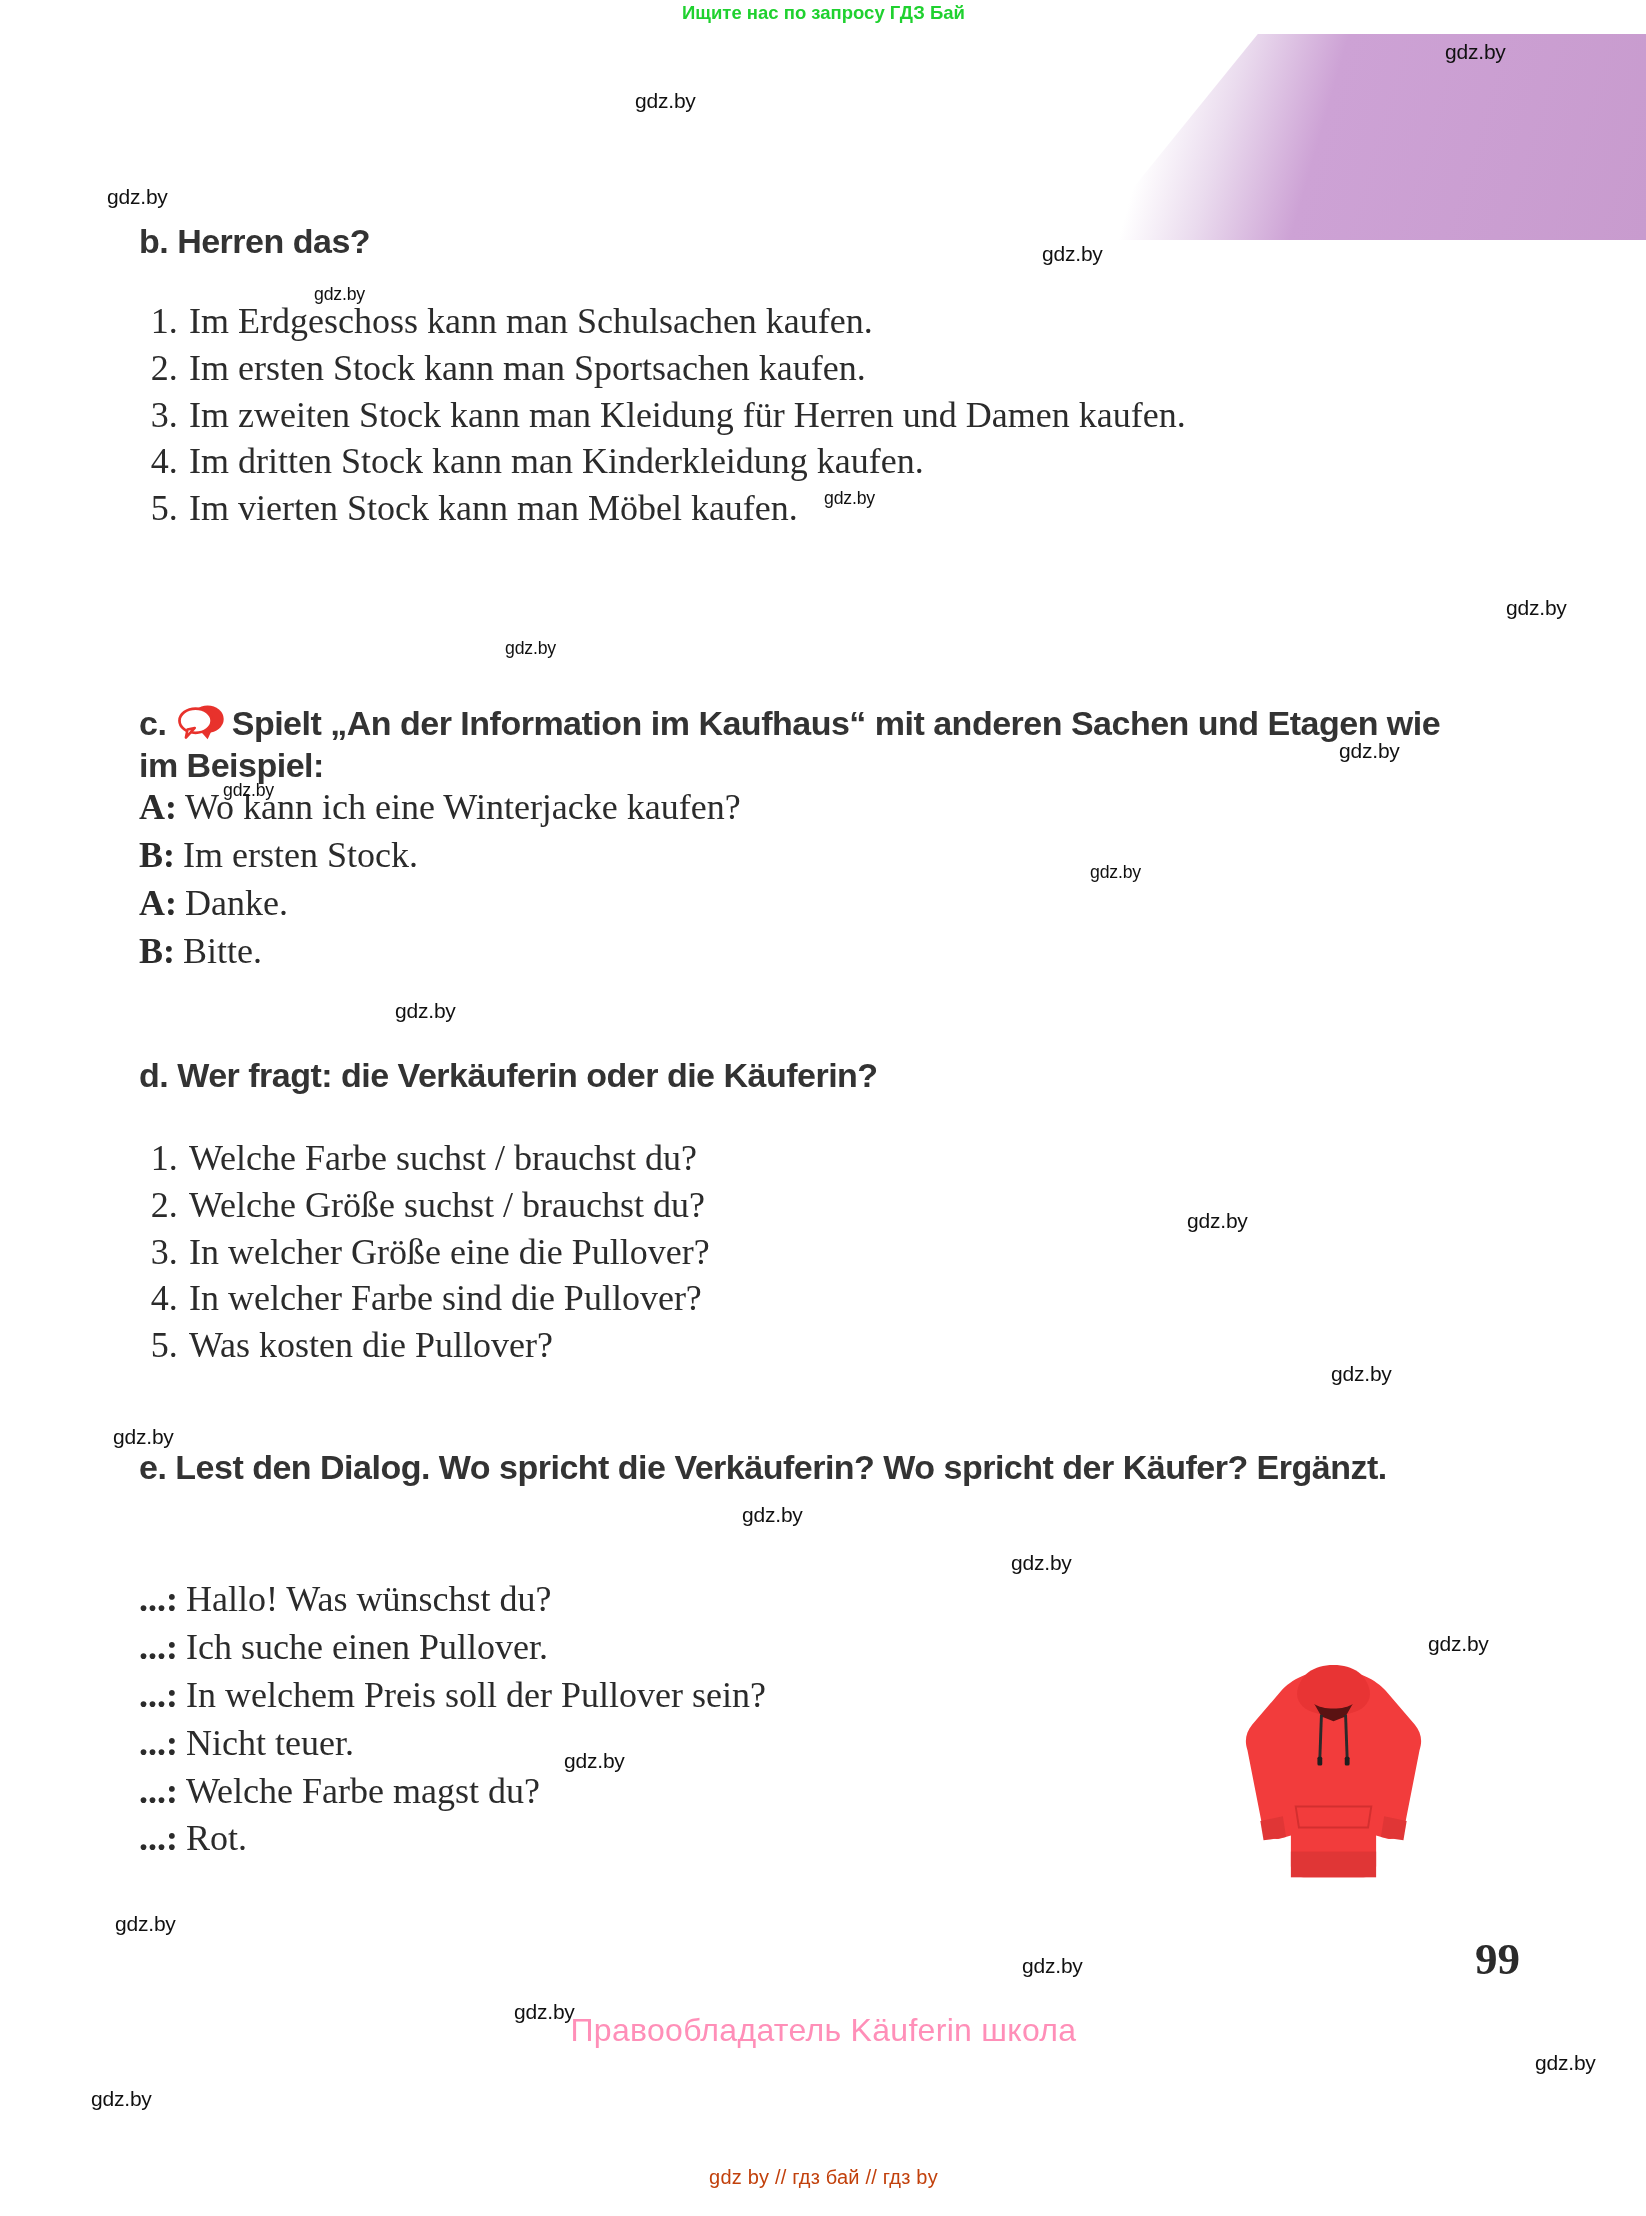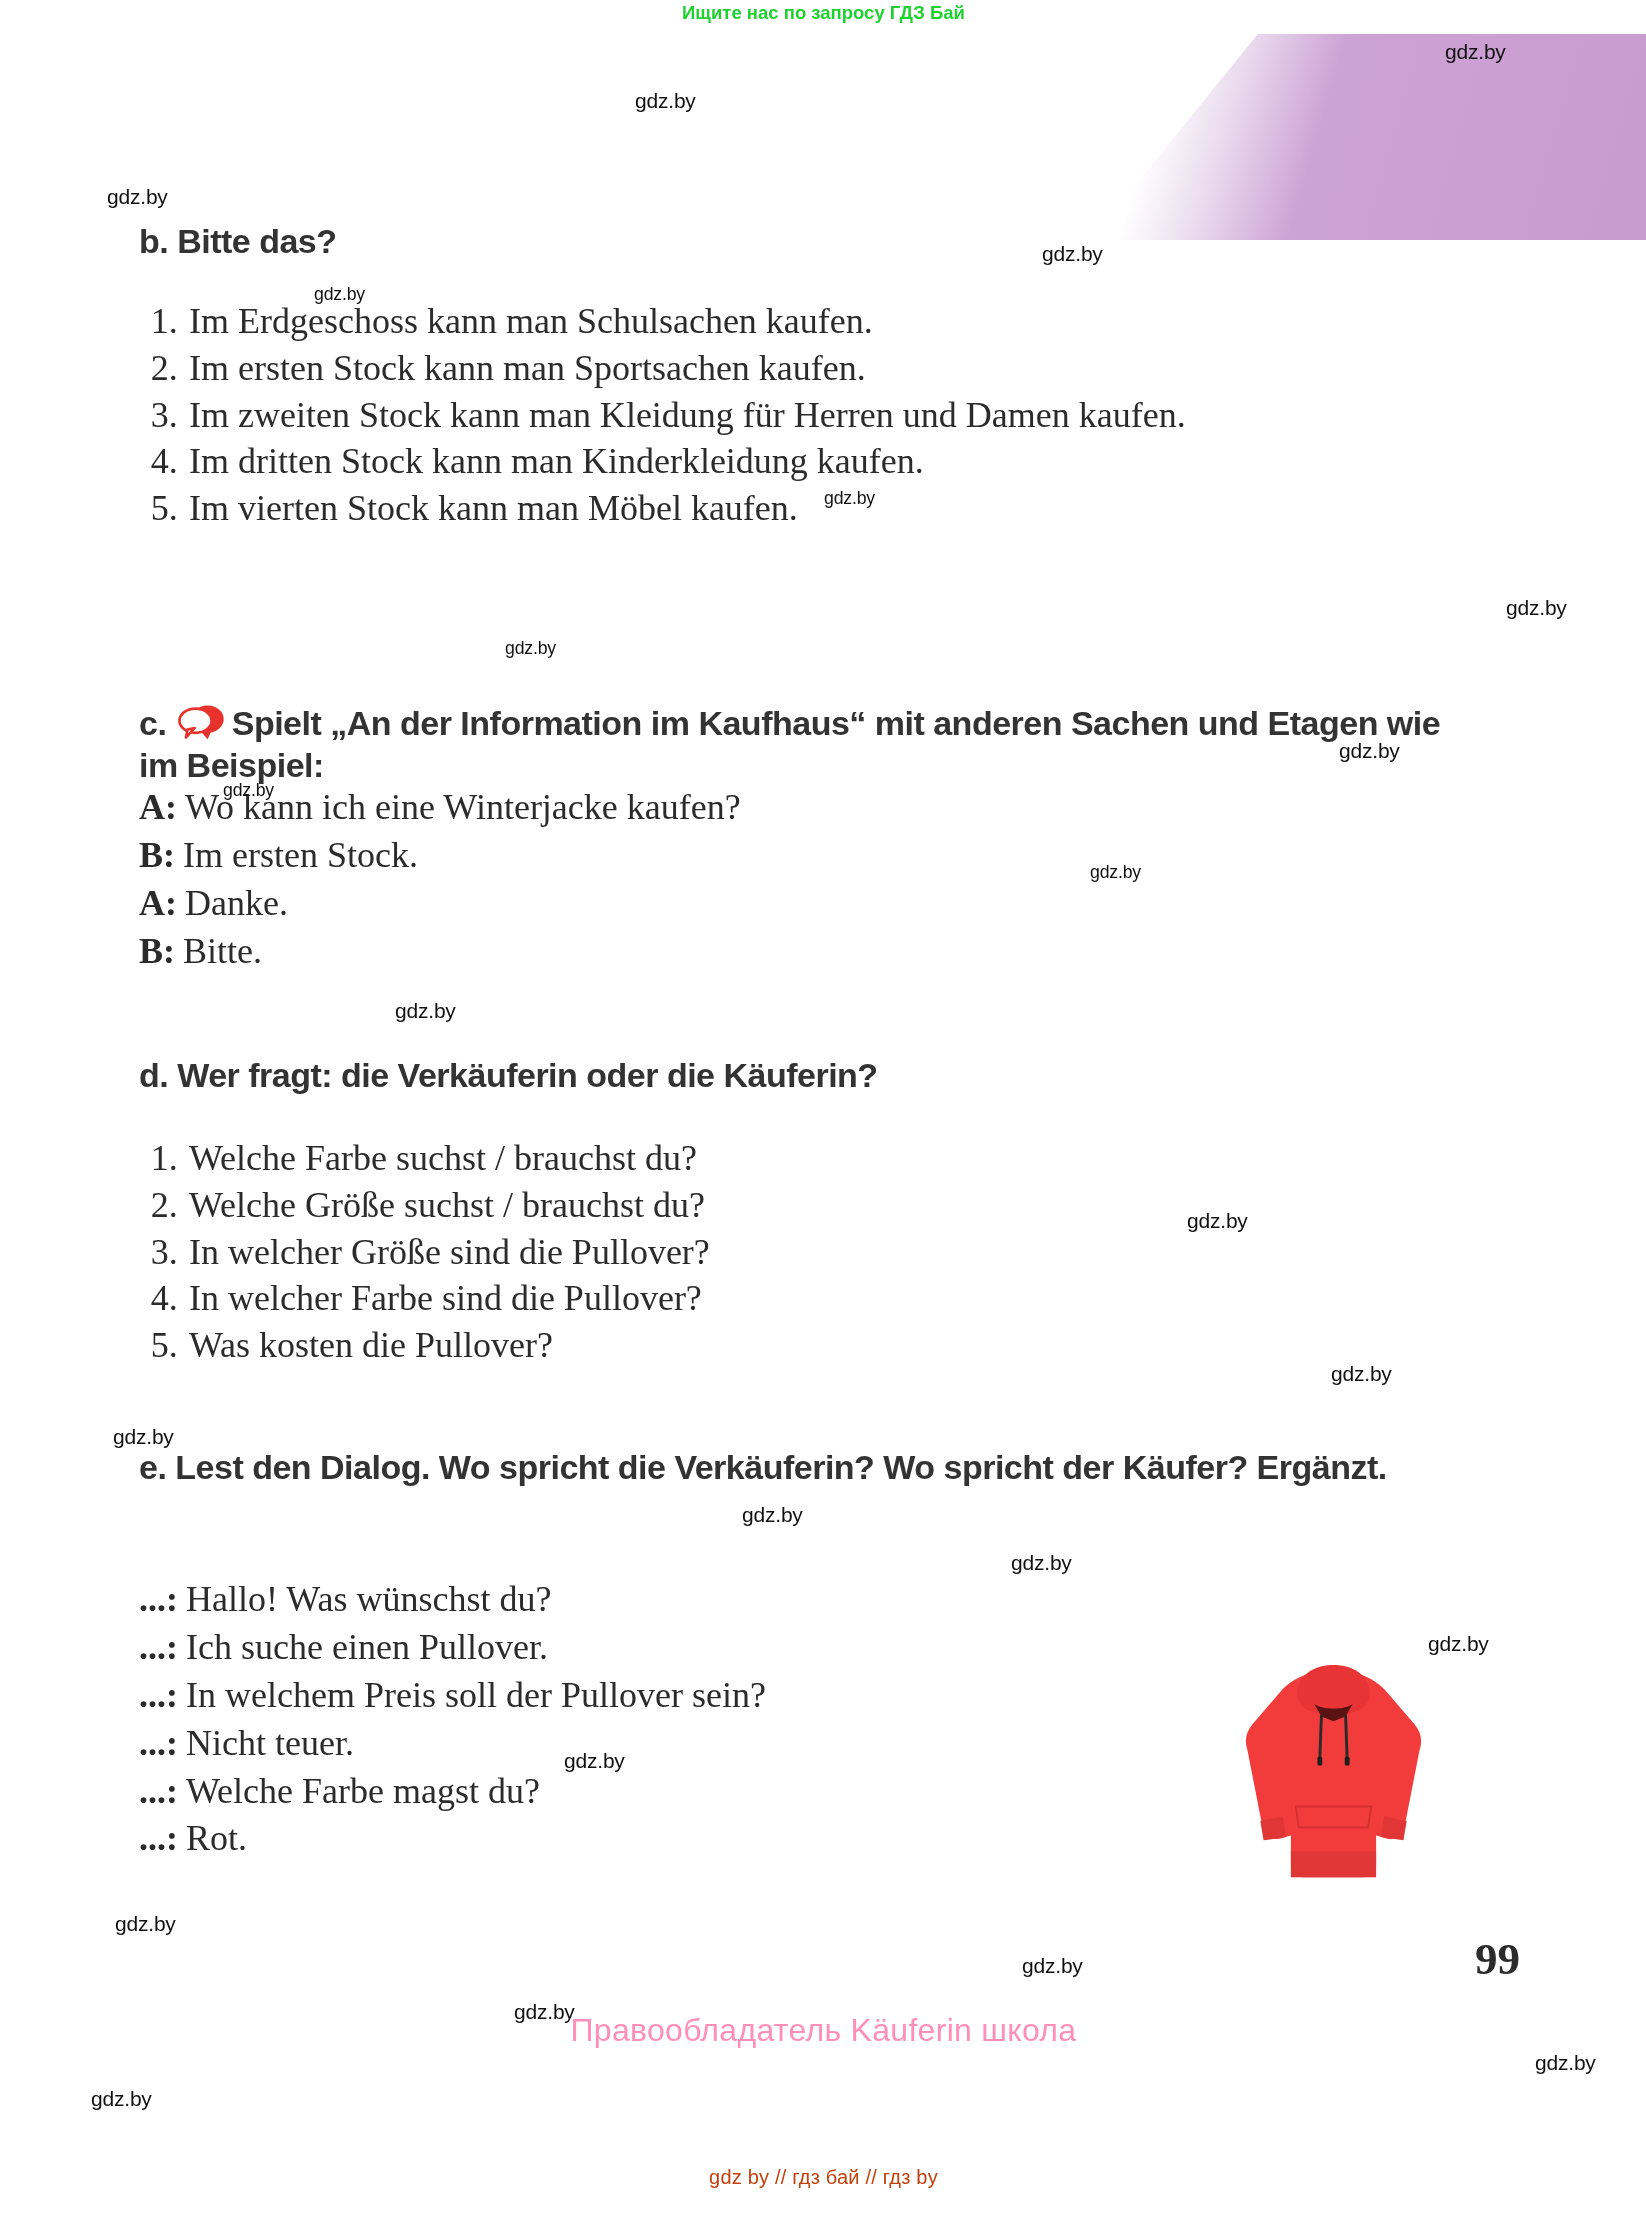--- a/index.html
+++ b/index.html
@@ -190,21 +190,21 @@
 <body>
 
 <div class="top-banner">Ищите нас по запросу ГДЗ Бай</div>
 
 <div class="corner-decoration">
   <div class="wedge"></div>
 </div>
 
 <div class="page">
 
-  <div class="heading" style="left:139px; top:222px;">b. Bitte das?</div>
+  <div class="heading" style="left:139px; top:222px;">b. Herren das?</div>
 
   <ul class="numlist" id="list-b" style="left:139px; top:298px; width:1298px;">
       <li>
         <span class="num">1.</span>
         <span class="txt">Im Erdgeschoss kann man Schulsachen kaufen.</span>
       </li>
       <li>
         <span class="num">2.</span>
         <span class="txt">Im ersten Stock kann man Sportsachen kaufen.</span>
       </li>
@@ -260,21 +260,21 @@
       <li>
         <span class="num">1.</span>
         <span class="txt">Welche Farbe suchst / brauchst du?</span>
       </li>
       <li>
         <span class="num">2.</span>
         <span class="txt">Welche Größe suchst / brauchst du?</span>
       </li>
       <li>
         <span class="num">3.</span>
-        <span class="txt">In welcher Größe sind die Pullover?</span>
+        <span class="txt">In welcher Größe eine die Pullover?</span>
       </li>
       <li>
         <span class="num">4.</span>
         <span class="txt">In welcher Farbe sind die Pullover?</span>
       </li>
       <li>
         <span class="num">5.</span>
         <span class="txt">Was kosten die Pullover?</span>
       </li>
     </ul>

